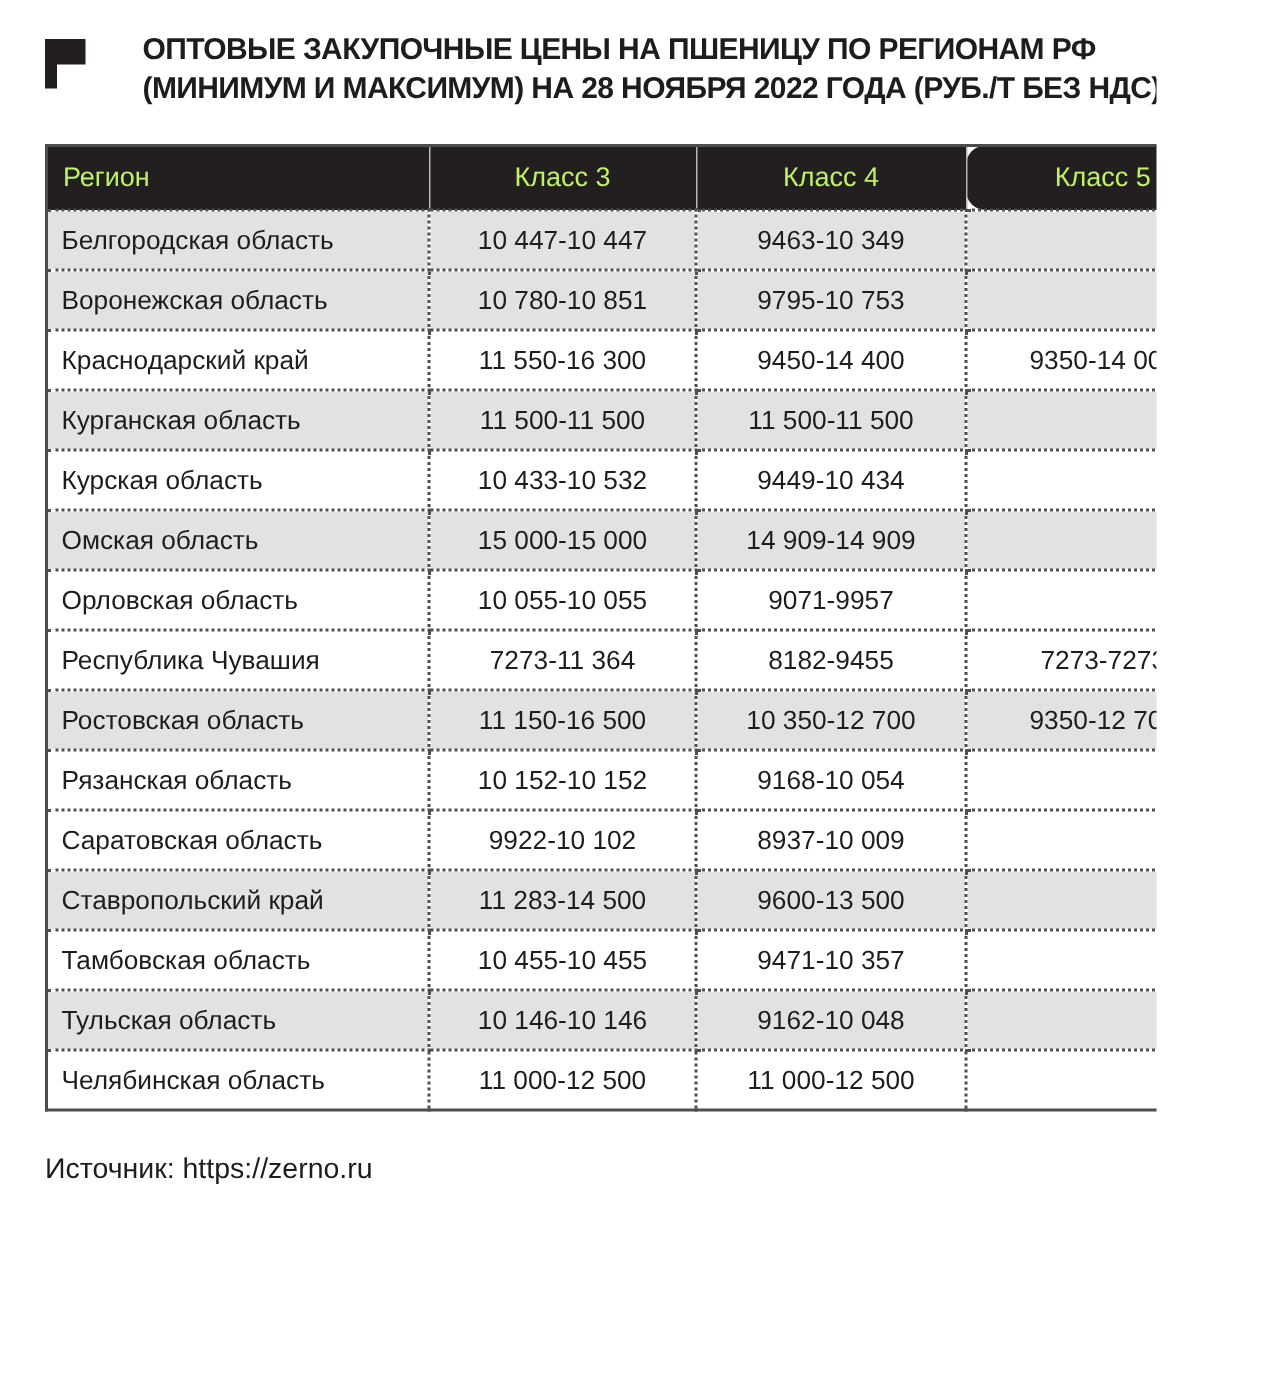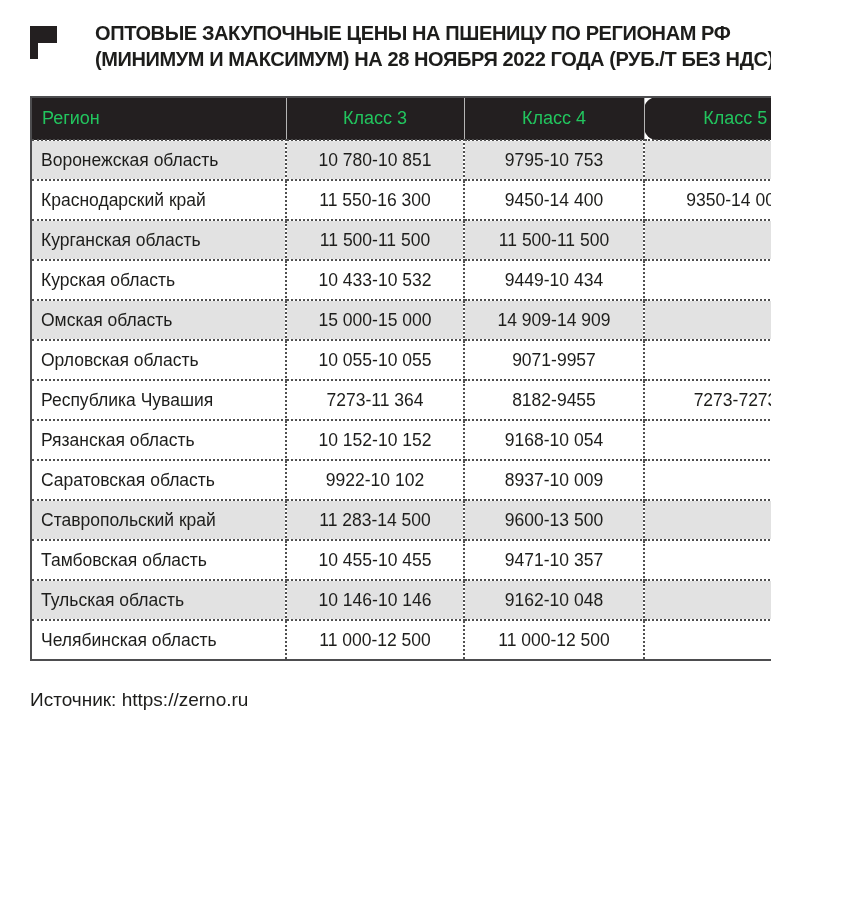--- a/index.html
+++ b/index.html
@@ -55,21 +55,21 @@
 
   table.price-table {
     margin: 24px 0 0 30px;
     width: 796px;
     border-collapse: collapse;
     table-layout: fixed;
     border: 2px solid #4d4d4f;
   }
   .price-table th {
     background: #231f20;
-    color: #22c55e;
+    color: #bef264;
     font-weight: normal;
     font-size: 18px;
     height: 41px;
     text-align: center;
     border-right: 1px solid #b5b5b5;
     padding: 0;
   }
   .price-table th:last-child { border-right: none; border-radius: 13px; }
   .price-table th.region-header {
     text-align: left;
@@ -121,20 +121,26 @@
     <thead>
       <tr>
         <th class="region-header">Регион</th>
         <th>Класс 3</th>
         <th>Класс 4</th>
         <th>Класс 5</th>
       </tr>
     </thead>
     <tbody>
         <tr class="alt">
+          <td class="region">Белгородская область</td>
+          <td>10 447-10 447</td>
+          <td>9463-10 349</td>
+          <td></td>
+        </tr>
+        <tr class="alt">
           <td class="region">Воронежская область</td>
           <td>10 780-10 851</td>
           <td>9795-10 753</td>
           <td></td>
         </tr>
         <tr>
           <td class="region">Краснодарский край</td>
           <td>11 550-16 300</td>
           <td>9450-14 400</td>
           <td>9350-14 000</td>
@@ -162,20 +168,26 @@
           <td>10 055-10 055</td>
           <td>9071-9957</td>
           <td></td>
         </tr>
         <tr>
           <td class="region">Республика Чувашия</td>
           <td>7273-11 364</td>
           <td>8182-9455</td>
           <td>7273-7273</td>
         </tr>
+        <tr class="alt">
+          <td class="region">Ростовская область</td>
+          <td>11 150-16 500</td>
+          <td>10 350-12 700</td>
+          <td>9350-12 700</td>
+        </tr>
         <tr>
           <td class="region">Рязанская область</td>
           <td>10 152-10 152</td>
           <td>9168-10 054</td>
           <td></td>
         </tr>
         <tr>
           <td class="region">Саратовская область</td>
           <td>9922-10 102</td>
           <td>8937-10 009</td>

